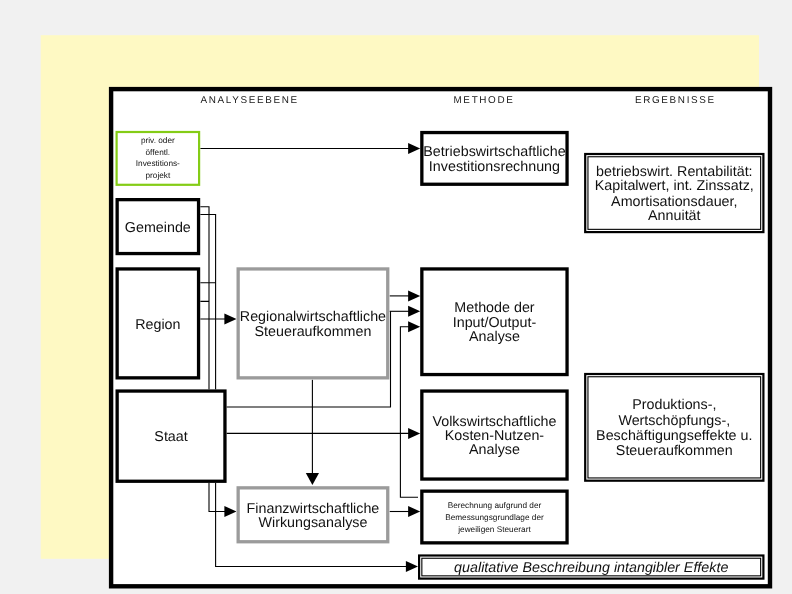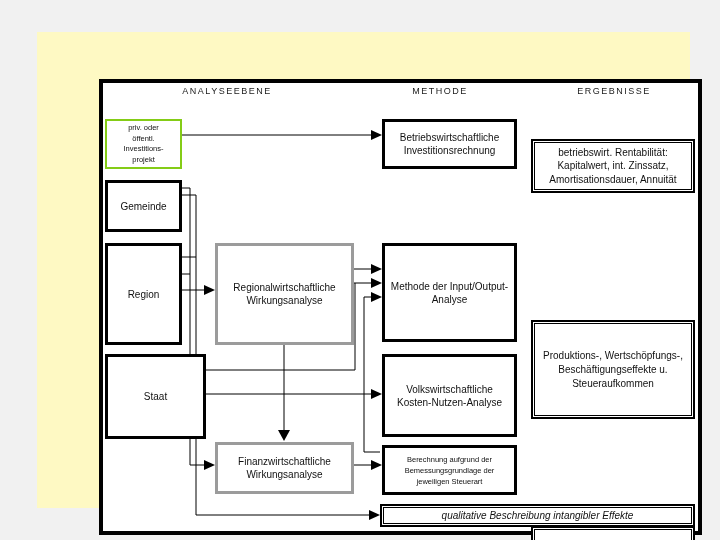--- a/index.html
+++ b/index.html
@@ -18,21 +18,21 @@
     border:4px solid #000;background:#fff;
   }
   .hdr{
     position:absolute;top:54px;transform:translateX(-50%);
     font-size:9px;letter-spacing:1.5px;color:#1a1a1a;white-space:nowrap;
   }
   .box{
     position:absolute;box-sizing:border-box;background:#fff;
     display:flex;align-items:center;justify-content:center;
     text-align:center;white-space:pre-line;
-    font-size:10px;line-height:13px;color:#111;
+    font-size:13px;line-height:13px;color:#111;
     z-index:3;
   }
   .bk2{border:2px solid #84cc16;}
   .bk3{border:3px solid #000;}
   .gray{border:3px solid #9b9b9b;}
   .dbl{border:2px solid #000;position:relative;}
   .dbl::after{
     content:"";position:absolute;inset:1px;border:1px solid #000;
     pointer-events:none;
   }
@@ -43,21 +43,21 @@
   #b-staat{left:68px;top:322px;width:101px;height:85px;}
   
   #b-betrieb{left:345px;top:87px;width:135px;height:50px;}
   #b-regional{left:178px;top:211px;width:139px;height:102px;}
   #b-inputoutput{left:345px;top:211px;width:135px;height:99px;}
   #b-volkswirt{left:345px;top:322px;width:135px;height:83px;}
   #b-finanz{left:178px;top:410px;width:139px;height:52px;}
   #b-berechnung{left:345px;top:413px;width:135px;height:50px;font-size:7.5px;line-height:11px;}
   #b-qualitativ{left:343px;top:472px;width:315px;height:23px;line-height:10px;font-style:italic;}
   
-  #b-erg1{left:494px;top:84px;width:164px;height:54px;line-height:13.5px;}
+  #b-erg1{left:494px;top:84px;width:164px;height:73px;line-height:13.5px;}
   #b-erg2{left:494px;top:211px;width:164px;height:99px;line-height:14px;}
   #b-erg3{left:494px;top:318px;width:164px;height:90px;font-size:8px;line-height:13px;}
   #wires{position:absolute;left:0;top:0;width:720px;height:540px;z-index:2;pointer-events:none;}
   #wires *{vector-effect:non-scaling-stroke;}
 </style>
 </head>
 <body>
 
 <div id="page">
   <div id="frame"></div>
@@ -115,21 +115,21 @@
 öffentl.
 Investitions-
 projekt</div>
   <div class="box bk3" id="b-gemeinde">Gemeinde</div>
   <div class="box bk3" id="b-region">Region</div>
   <div class="box bk3" id="b-staat">Staat</div>
 
   <div class="box bk3" id="b-betrieb">Betriebswirtschaftliche
 Investitionsrechnung</div>
   <div class="box gray" id="b-regional">Regionalwirtschaftliche
-Wirkungsanalyse</div>
+Steueraufkommen</div>
   <div class="box bk3" id="b-inputoutput">Methode der Input/Output-
 Analyse</div>
   <div class="box bk3" id="b-volkswirt">Volkswirtschaftliche
 Kosten-Nutzen-Analyse</div>
   <div class="box gray" id="b-finanz">Finanzwirtschaftliche
 Wirkungsanalyse</div>
   <div class="box bk3" id="b-berechnung">Berechnung aufgrund der
 Bemessungsgrundlage der
 jeweiligen Steuerart</div>
   <div class="box dbl" id="b-qualitativ">qualitative Beschreibung intangibler Effekte</div>

